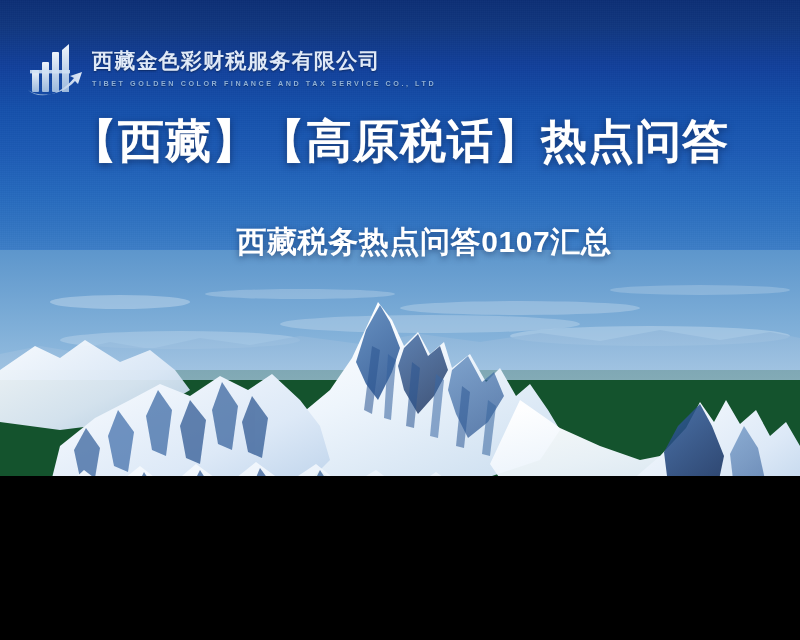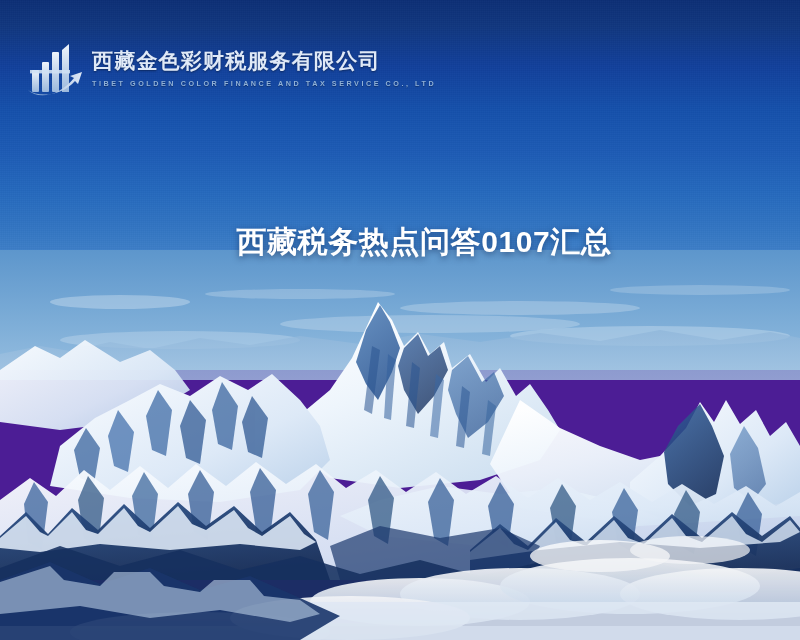--- a/index.html
+++ b/index.html
@@ -7,23 +7,23 @@
     padding: 0;
     background: #000;
   }
   body {
     font-family: "Liberation Sans", "DejaVu Sans", sans-serif;
   }
 
   #poster {
     position: relative;
     width: 800px;
-    height: 640px;
+    height: 476px;
     overflow: hidden;
-    background: #4c1d95;
+    background: #14532d;
     user-select: none;
   }
 
   
   .sky {
     position: absolute;
     left: 0; top: 0;
     width: 800px;
     height: 330px;
     background:
@@ -334,16 +334,17 @@
         <path d="M2,50 C12,60 34,56 48,38 L44,36 L56,32 L52,44 L49,41
                  C36,56 13,58 2,50 Z" fill="url(#swooshG)" opacity="0.95"></path>
       </svg>
     </div>
     <div class="logo-text">
       <div class="company-cn">西藏金色彩财税服务有限公司</div>
       <div class="company-en">TIBET GOLDEN COLOR FINANCE AND TAX SERVICE CO., LTD</div>
     </div>
   </div>
 
+  <div class="headline">【西藏】【高原税话】热点问答</div>
 
   <div class="subheadline">西藏税务热点问答0107汇总</div>
 
 </div>
 
 </body></html>

